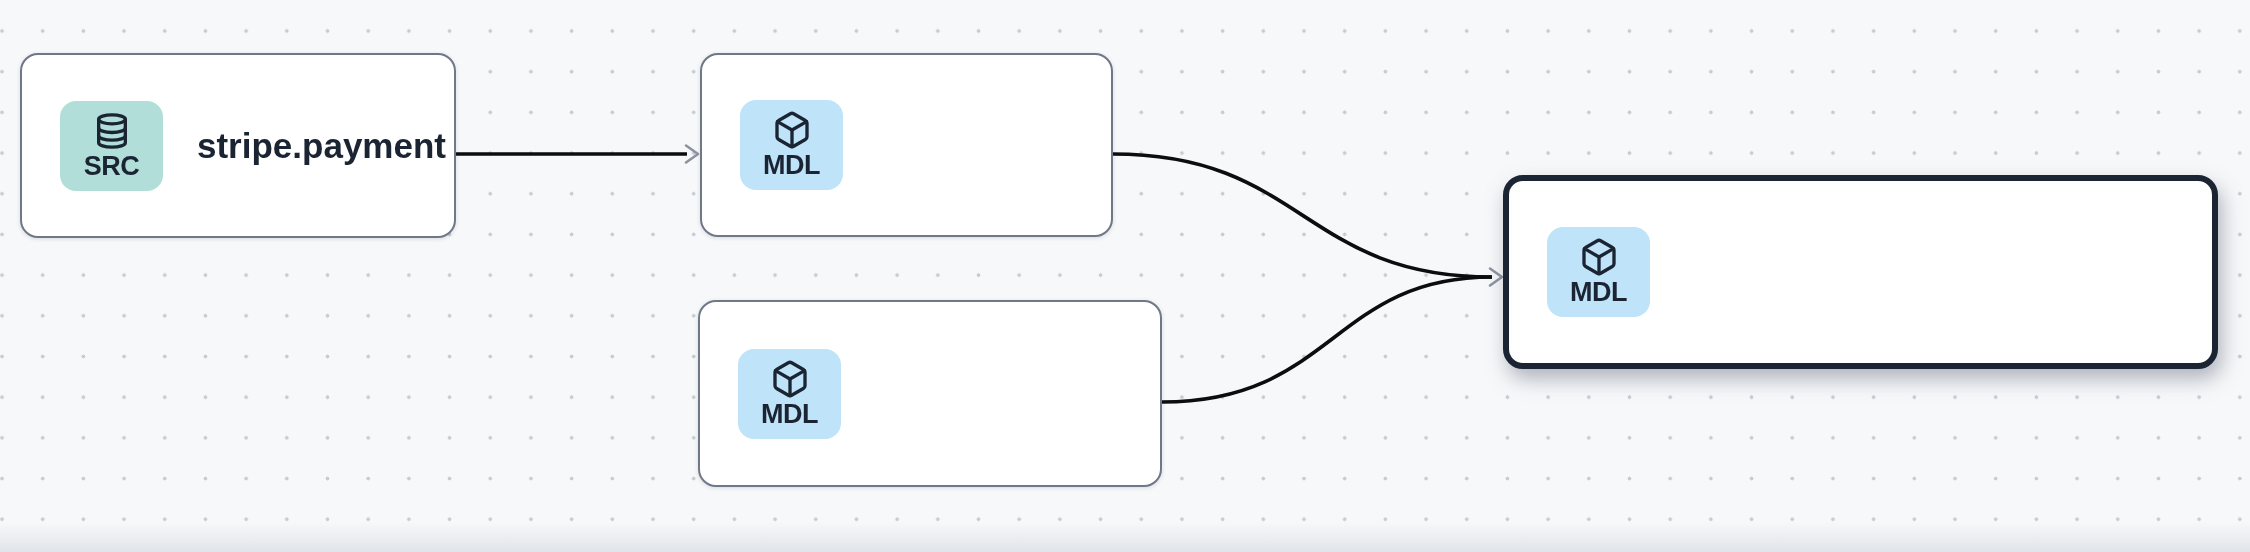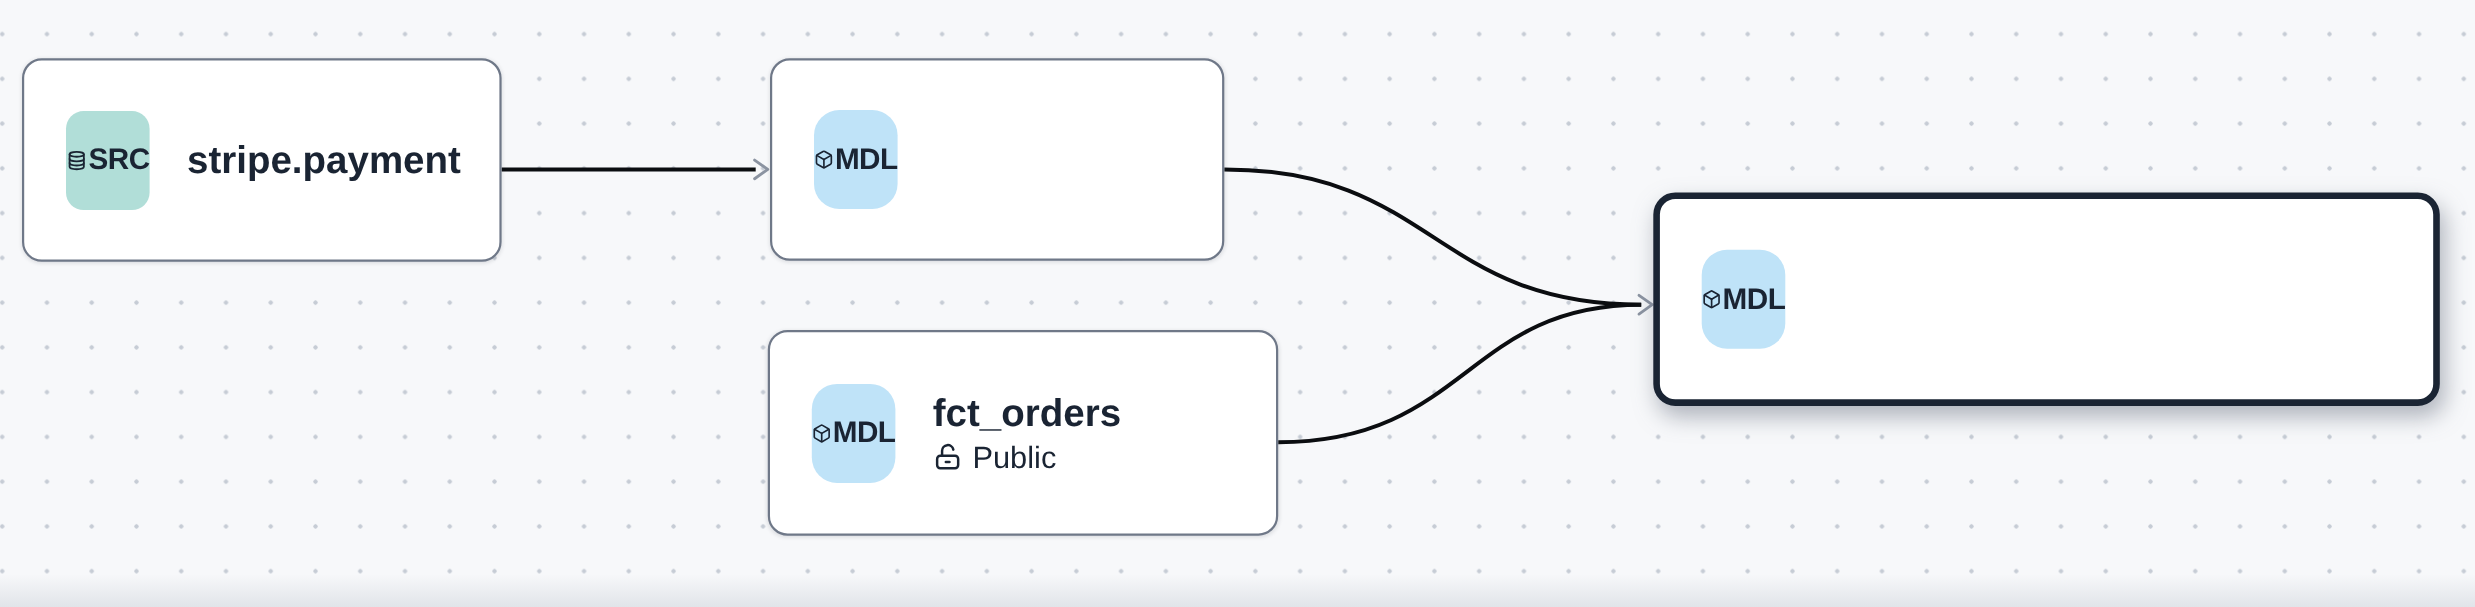--- a/index.html
+++ b/index.html
@@ -46,30 +46,30 @@
     align-items:center;
     box-shadow:0 1px 4px rgba(26,36,51,0.14);
     cursor:pointer;
   }
   .node.selected{
     border:6px solid var(--selected-border);
     border-radius:20px;
     box-shadow:4px 10px 20px rgba(105,113,130,0.5);
   }
   .badge{
-    width:76px;height:90px;
+    width:103px;height:90px;
     margin-left:38px;
     border-radius:16px;
-    display:flex;flex-direction:row;
+    display:flex;flex-direction:column;
     align-items:center;justify-content:center;
     flex:none;
     gap:1px;
   }
   .badge.src{background:var(--source-badge);}
-  .badge.mdl{background:var(--model-badge);border-radius:23px;}
+  .badge.mdl{background:var(--model-badge);}
   .badge svg{width:40px;height:40px;display:block;}
   .badge-label{
     font-size:27px;font-weight:600;line-height:29px;
     letter-spacing:-0.5px;color:var(--text);
   }
   .node-text{
     display:flex;flex-direction:column;
     margin-left:34px;
     padding-right:30px;
   }
@@ -125,31 +125,20 @@
 
   <div class="node" style="left:698px;top:300px;width:464px;height:187px;">
     <div class="badge mdl">
       <svg class="icon" viewBox="0 0 24 24" fill="none" stroke="currentColor" stroke-width="2" stroke-linecap="round" stroke-linejoin="round">
         <path d="M21 8a2 2 0 0 0-1-1.73l-7-4a2 2 0 0 0-2 0l-7 4A2 2 0 0 0 3 8v8a2 2 0 0 0 1 1.73l7 4a2 2 0 0 0 2 0l7-4A2 2 0 0 0 21 16Z"></path>
         <path d="m3.3 7 8.7 5 8.7-5"></path>
         <path d="M12 22V12"></path>
       </svg>
       <span class="badge-label">MDL</span>
     </div>
-    <div class="node-text">
-      <div class="node-title">fct_orders</div>
-      <div class="node-subtitle">
-        <svg class="icon" viewBox="0 0 24 24" fill="none" stroke="currentColor" stroke-width="2" stroke-linecap="round" stroke-linejoin="round">
-          <rect x="3.5" y="11" width="17" height="10" rx="2.5"></rect>
-          <path d="M7.5 11V7a4.6 4.6 0 0 1 9.1-1"></path>
-          <path d="M10.5 16h3"></path>
-        </svg>
-        <span>Public</span>
-      </div>
-    </div>
   </div>
 
   <div class="node selected" style="left:1503px;top:175px;width:715px;height:194px;">
     <div class="badge mdl">
       <svg class="icon" viewBox="0 0 24 24" fill="none" stroke="currentColor" stroke-width="2" stroke-linecap="round" stroke-linejoin="round">
         <path d="M21 8a2 2 0 0 0-1-1.73l-7-4a2 2 0 0 0-2 0l-7 4A2 2 0 0 0 3 8v8a2 2 0 0 0 1 1.73l7 4a2 2 0 0 0 2 0l7-4A2 2 0 0 0 21 16Z"></path>
         <path d="m3.3 7 8.7 5 8.7-5"></path>
         <path d="M12 22V12"></path>
       </svg>
       <span class="badge-label">MDL</span>

